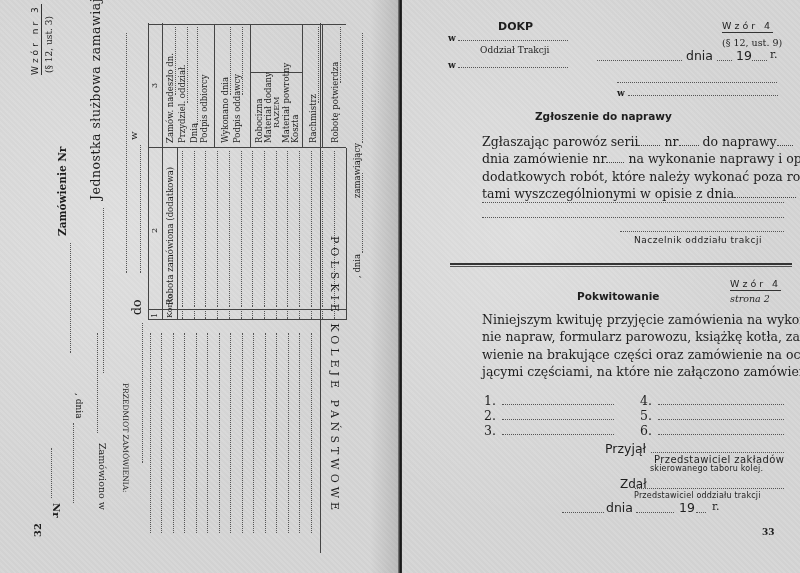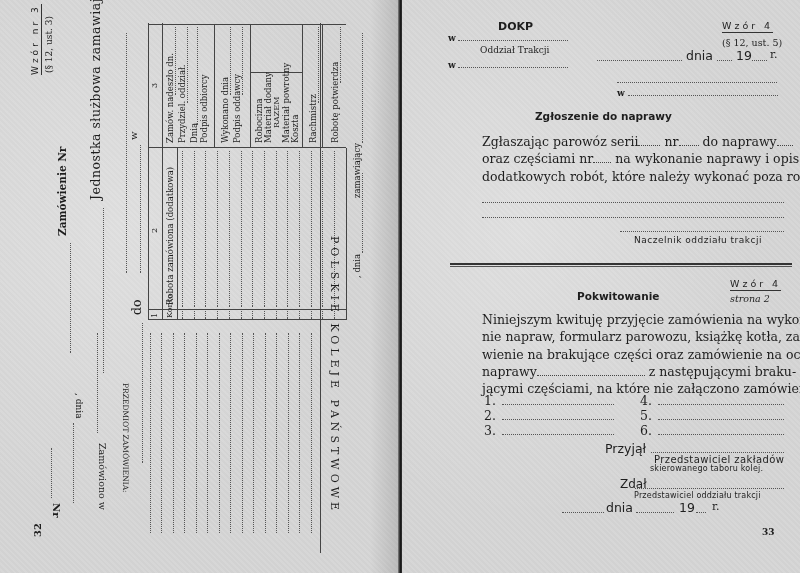--- a/index.html
+++ b/index.html
@@ -183,21 +183,21 @@
 <div class="page" id="right-page">
 
   <div class="abs bold sans" style="left:96px;top:20px;font-size:11px;">DOKP</div>
   <div class="abs bold" style="left:46px;top:33px;font-size:9px;">w</div>
   <div class="hr-dots" style="left:56px;top:40px;width:110px;"></div>
   <div class="abs" style="left:78px;top:45px;font-size:9px;">Oddział Trakcji</div>
   <div class="abs bold" style="left:46px;top:60px;font-size:9px;">w</div>
   <div class="hr-dots" style="left:56px;top:67px;width:110px;"></div>
 
   <div class="abs sans spaced" style="left:320px;top:20px;font-size:9.5px;border-bottom:1px solid #333;padding-bottom:1px;">Wzór 4</div>
-  <div class="abs" style="left:320px;top:37px;font-size:9.5px;">(§ 12, ust. 5)</div>
+  <div class="abs" style="left:320px;top:37px;font-size:9.5px;">(§ 12, ust. 9)</div>
 
   <div class="hr-dots" style="left:195px;top:60px;width:85px;"></div>
   <div class="abs sans" style="left:284px;top:48px;font-size:12.5px;">dnia</div>
   <div class="hr-dots" style="left:315px;top:60px;width:15px;"></div>
   <div class="abs sans" style="left:334px;top:48px;font-size:12.5px;">19</div>
   <div class="hr-dots" style="left:350px;top:60px;width:15px;"></div>
   <div class="abs" style="left:368px;top:48px;font-size:11px;">r.</div>
 
   <div class="hr-dots" style="left:215px;top:82px;width:160px;"></div>
   <div class="abs bold" style="left:215px;top:88px;font-size:9px;">w</div>
@@ -205,46 +205,45 @@
 
   <div class="abs bold sans" style="left:133px;top:110px;font-size:10.5px;">Zgłoszenie do naprawy</div>
 
   <div class="para" style="top:133px;">
     <span class="ln">
       <span>Zgłaszając parowóz serii</span><span class="dots" style="width:22px;"></span>
       <span>nr</span><span class="dots" style="width:20px;"></span>
       <span>do naprawy</span><span class="dots" style="width:16px;"></span>
     </span>
     <span class="ln">
-      <span>oraz częściami nr</span><span class="dots" style="width:18px;"></span>
+      <span>dnia zamówienie nr</span><span class="dots" style="width:18px;"></span>
       <span>na wykonanie naprawy i opis</span>
     </span>
     <span class="ln">dodatkowych robót, które należy wykonać poza robo-</span>
+    <span class="ln last">
+      <span>tami wyszczególnionymi w opisie z dnia</span><span class="dots" style="width:62px;"></span>
+    </span>
   </div>
 
   <div class="hr-dots" style="left:80px;top:202px;width:302px;"></div>
   <div class="hr-dots" style="left:80px;top:217px;width:302px;"></div>
   <div class="hr-dots" style="left:218px;top:231px;width:164px;"></div>
   <div class="abs sans" style="left:232px;top:235px;font-size:9px;letter-spacing:0.5px;">Naczelnik oddziału trakcji</div>
 
   <div class="hline" style="left:48px;top:263px;width:342px;border-top:2px solid #333;"></div>
   <div class="hline" style="left:48px;top:266px;width:342px;border-top:1px solid #555;"></div>
 
   <div class="abs sans spaced" style="left:328px;top:278px;font-size:9.5px;border-bottom:1px solid #333;padding-bottom:1px;">Wzór 4</div>
   <div class="abs" style="left:328px;top:293px;font-size:9.5px;font-style:italic;">strona 2</div>
   <div class="abs bold sans" style="left:175px;top:290px;font-size:10.5px;">Pokwitowanie</div>
 
   <div class="para" style="top:311px;">
     <span class="ln">Niniejszym kwituję przyjęcie zamówienia na wykona-</span>
     <span class="ln">nie napraw, formularz parowozu, książkę kotła, zamó-</span>
     <span class="ln">wienie na brakujące części oraz zamówienie na oczysz-</span>
-    <span class="ln">
-      <span>naprawy</span><span class="dots" style="width:108px;"></span>
-      <span>z następującymi braku-</span>
-    </span>
     <span class="ln">jącymi częściami, na które nie załączono zamówienia</span>
   </div>
 
   <div class="abs" style="left:82px;top:393px;font-size:12.5px;">1.</div>
   <div class="hr-dots" style="left:100px;top:404px;width:112px;"></div>
   <div class="abs" style="left:82px;top:408px;font-size:12.5px;">2.</div>
   <div class="hr-dots" style="left:100px;top:419px;width:112px;"></div>
   <div class="abs" style="left:82px;top:423px;font-size:12.5px;">3.</div>
   <div class="hr-dots" style="left:100px;top:434px;width:112px;"></div>
 

